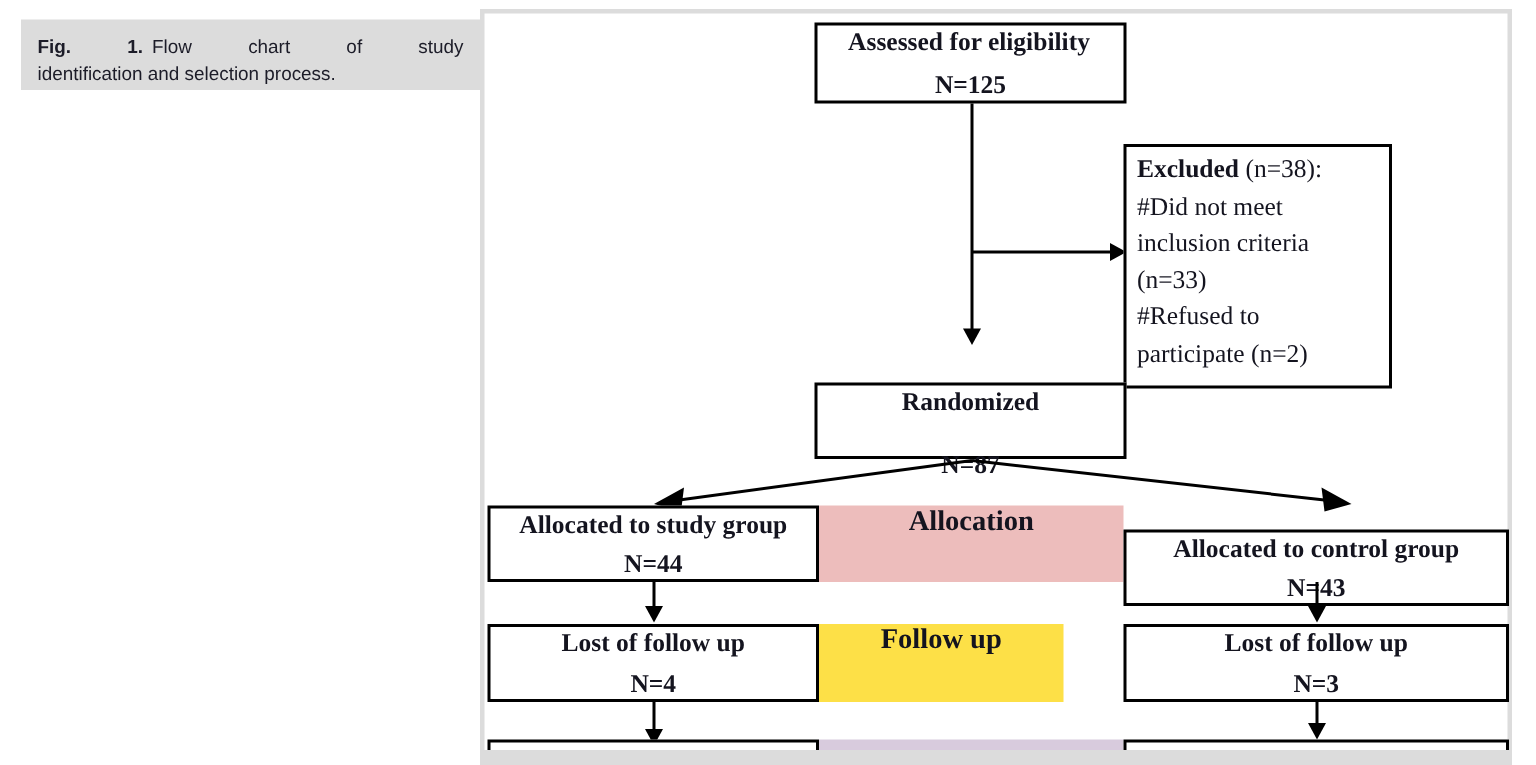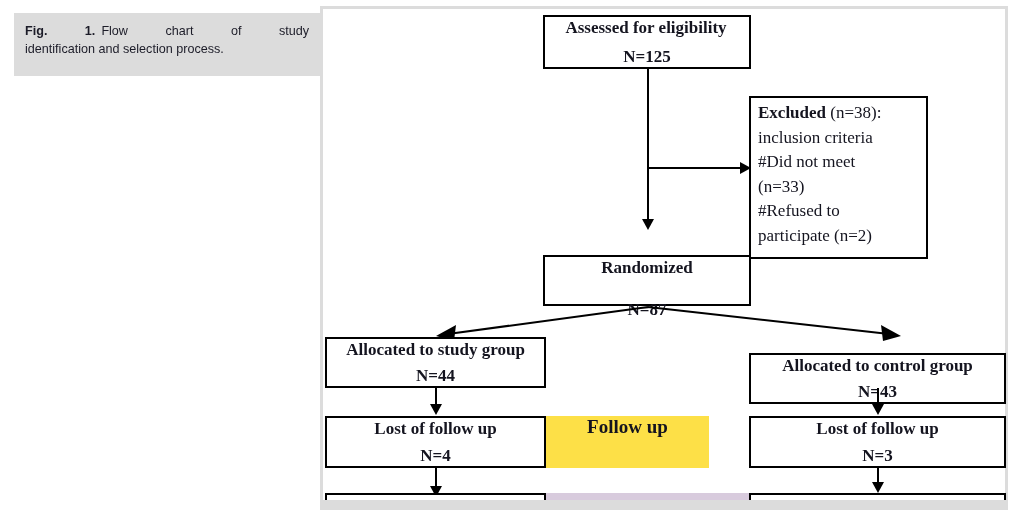--- a/index.html
+++ b/index.html
@@ -21,21 +21,21 @@
     position: absolute;
     left: 0; top: 0;
     width: 1024px; height: 510px;
     background: #ffffff;
   }
 
   
   .caption-box {
     position: absolute;
     left: 14px; top: 13px;
-    width: 306px; height: 63px;
+    width: 306px; height: 47px;
     background: #dcdcdc;
     padding: 9px 11px 0 11px;
     font-family: "Liberation Sans", sans-serif;
     font-size: 12.6px;
     line-height: 18px;
     color: #1c1c28;
   }
   .caption-line1 {
     display: block;
     text-align: justify;
@@ -149,22 +149,22 @@
 
     <div class="vline" style="left:324px; top:60px; width:2px; height:152px;"></div>
     <div class="arrow-down" style="left:319px; top:210px;"></div>
 
     <div class="hline" style="left:325px; top:158px; width:94px; height:2px;"></div>
     <div class="arrow-right" style="left:417px; top:153px;"></div>
 
     <div class="node excluded" style="left:426px; top:87px; width:179px; height:163px;">
       <span class="ln"><b>Excluded</b>
         <span>(n=38):</span></span>
+      <span class="ln">#Did not meet</span>
       <span class="ln">inclusion criteria</span>
-      <span class="ln">#Did not meet</span>
       <span class="ln">(n=33)</span>
       <span class="ln">#Refused to</span>
       <span class="ln">participate (n=2)</span>
     </div>
 
     <div class="node" style="left:220px; top:246px; width:208px; height:51px;gap:21px;">
       <span class="ln">Randomized</span>
       <span class="ln">N=87</span>
     </div>
 
@@ -175,20 +175,23 @@
       </g>
       <polygon fill="#000000" points="113,33 133,22 131,38"></polygon>
       <polygon fill="#000000" points="578,33 558,22 560,38"></polygon>
     </svg>
 
     <div class="node" style="left:2px; top:328px; width:221px; height:51px;">
       <span class="ln">Allocated to study group</span>
       <span class="ln">N=44</span>
     </div>
 
+    <div class="node stage" style="left:223px; top:328px; width:203px; height:51px; background:#edbdbc;">
+      <span class="ln">Allocation</span>
+    </div>
 
     <div class="node" style="left:426px; top:344px; width:257px; height:51px;">
       <span class="ln">Allocated to control group</span>
       <span class="ln">N=43</span>
     </div>
 
     <div class="vline" style="left:112px; top:379px; width:2px; height:18px;"></div>
     <div class="arrow-down" style="left:107px; top:395px;"></div>
 
     <div class="vline" style="left:554px; top:379px; width:2px; height:18px;"></div>

